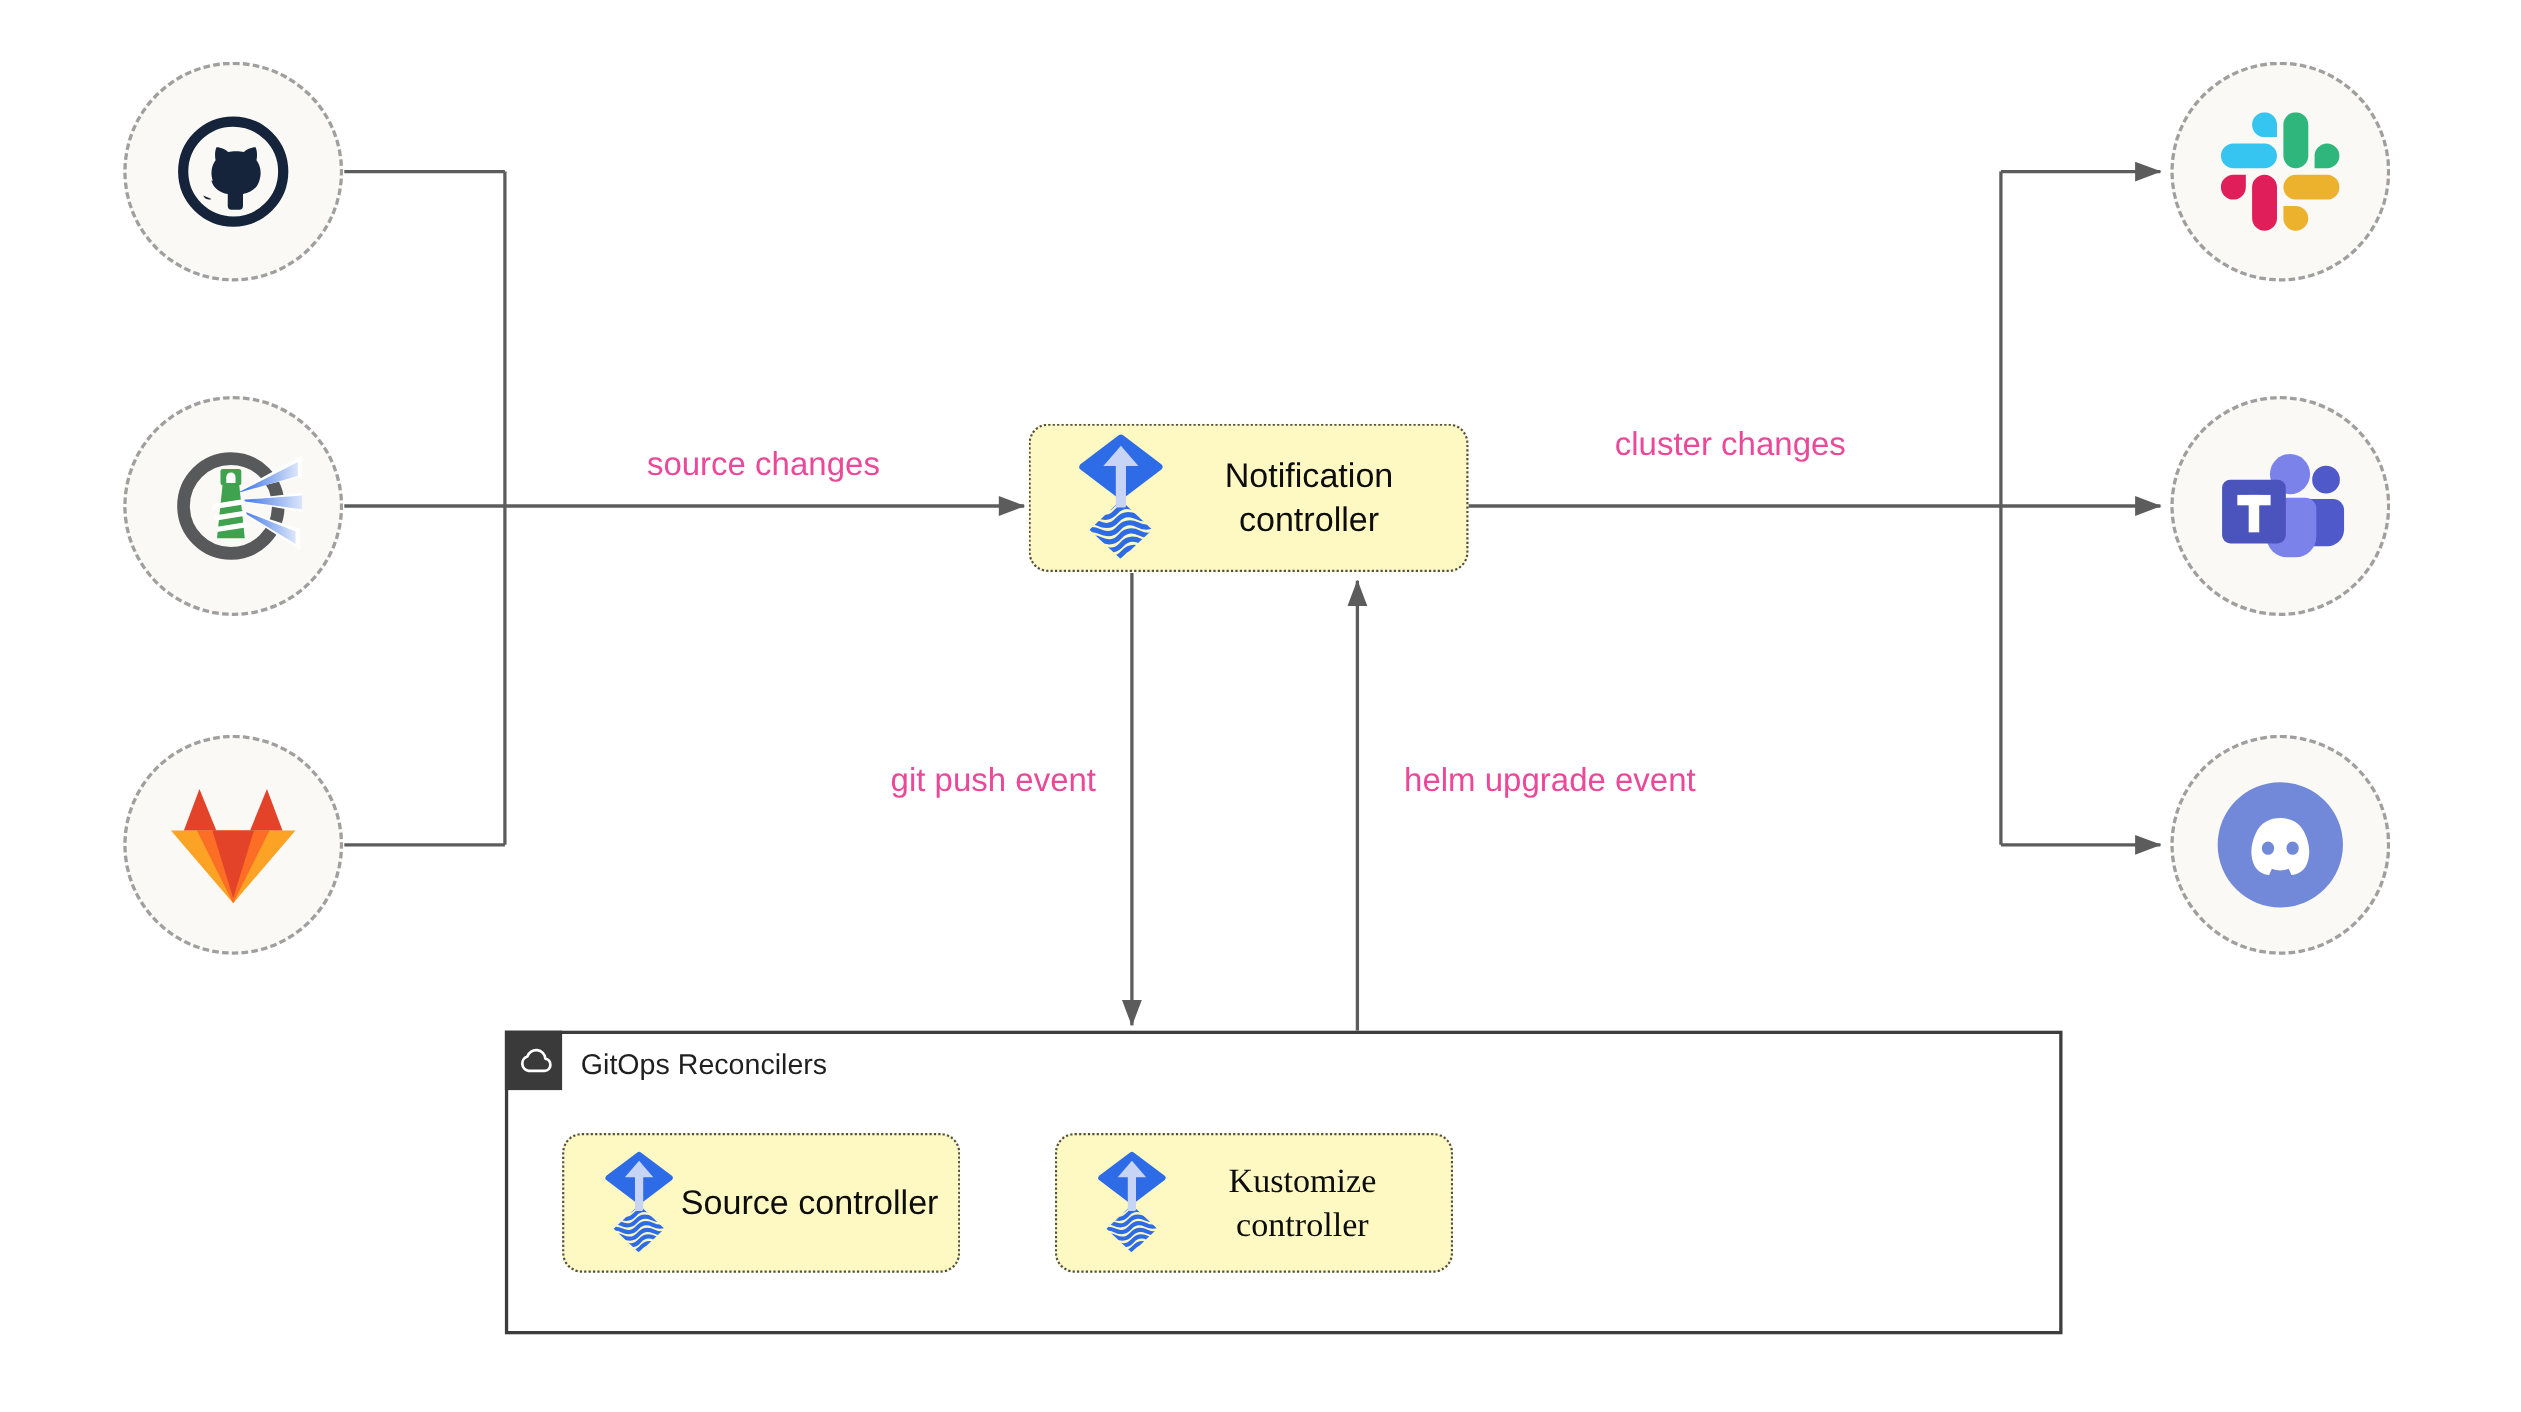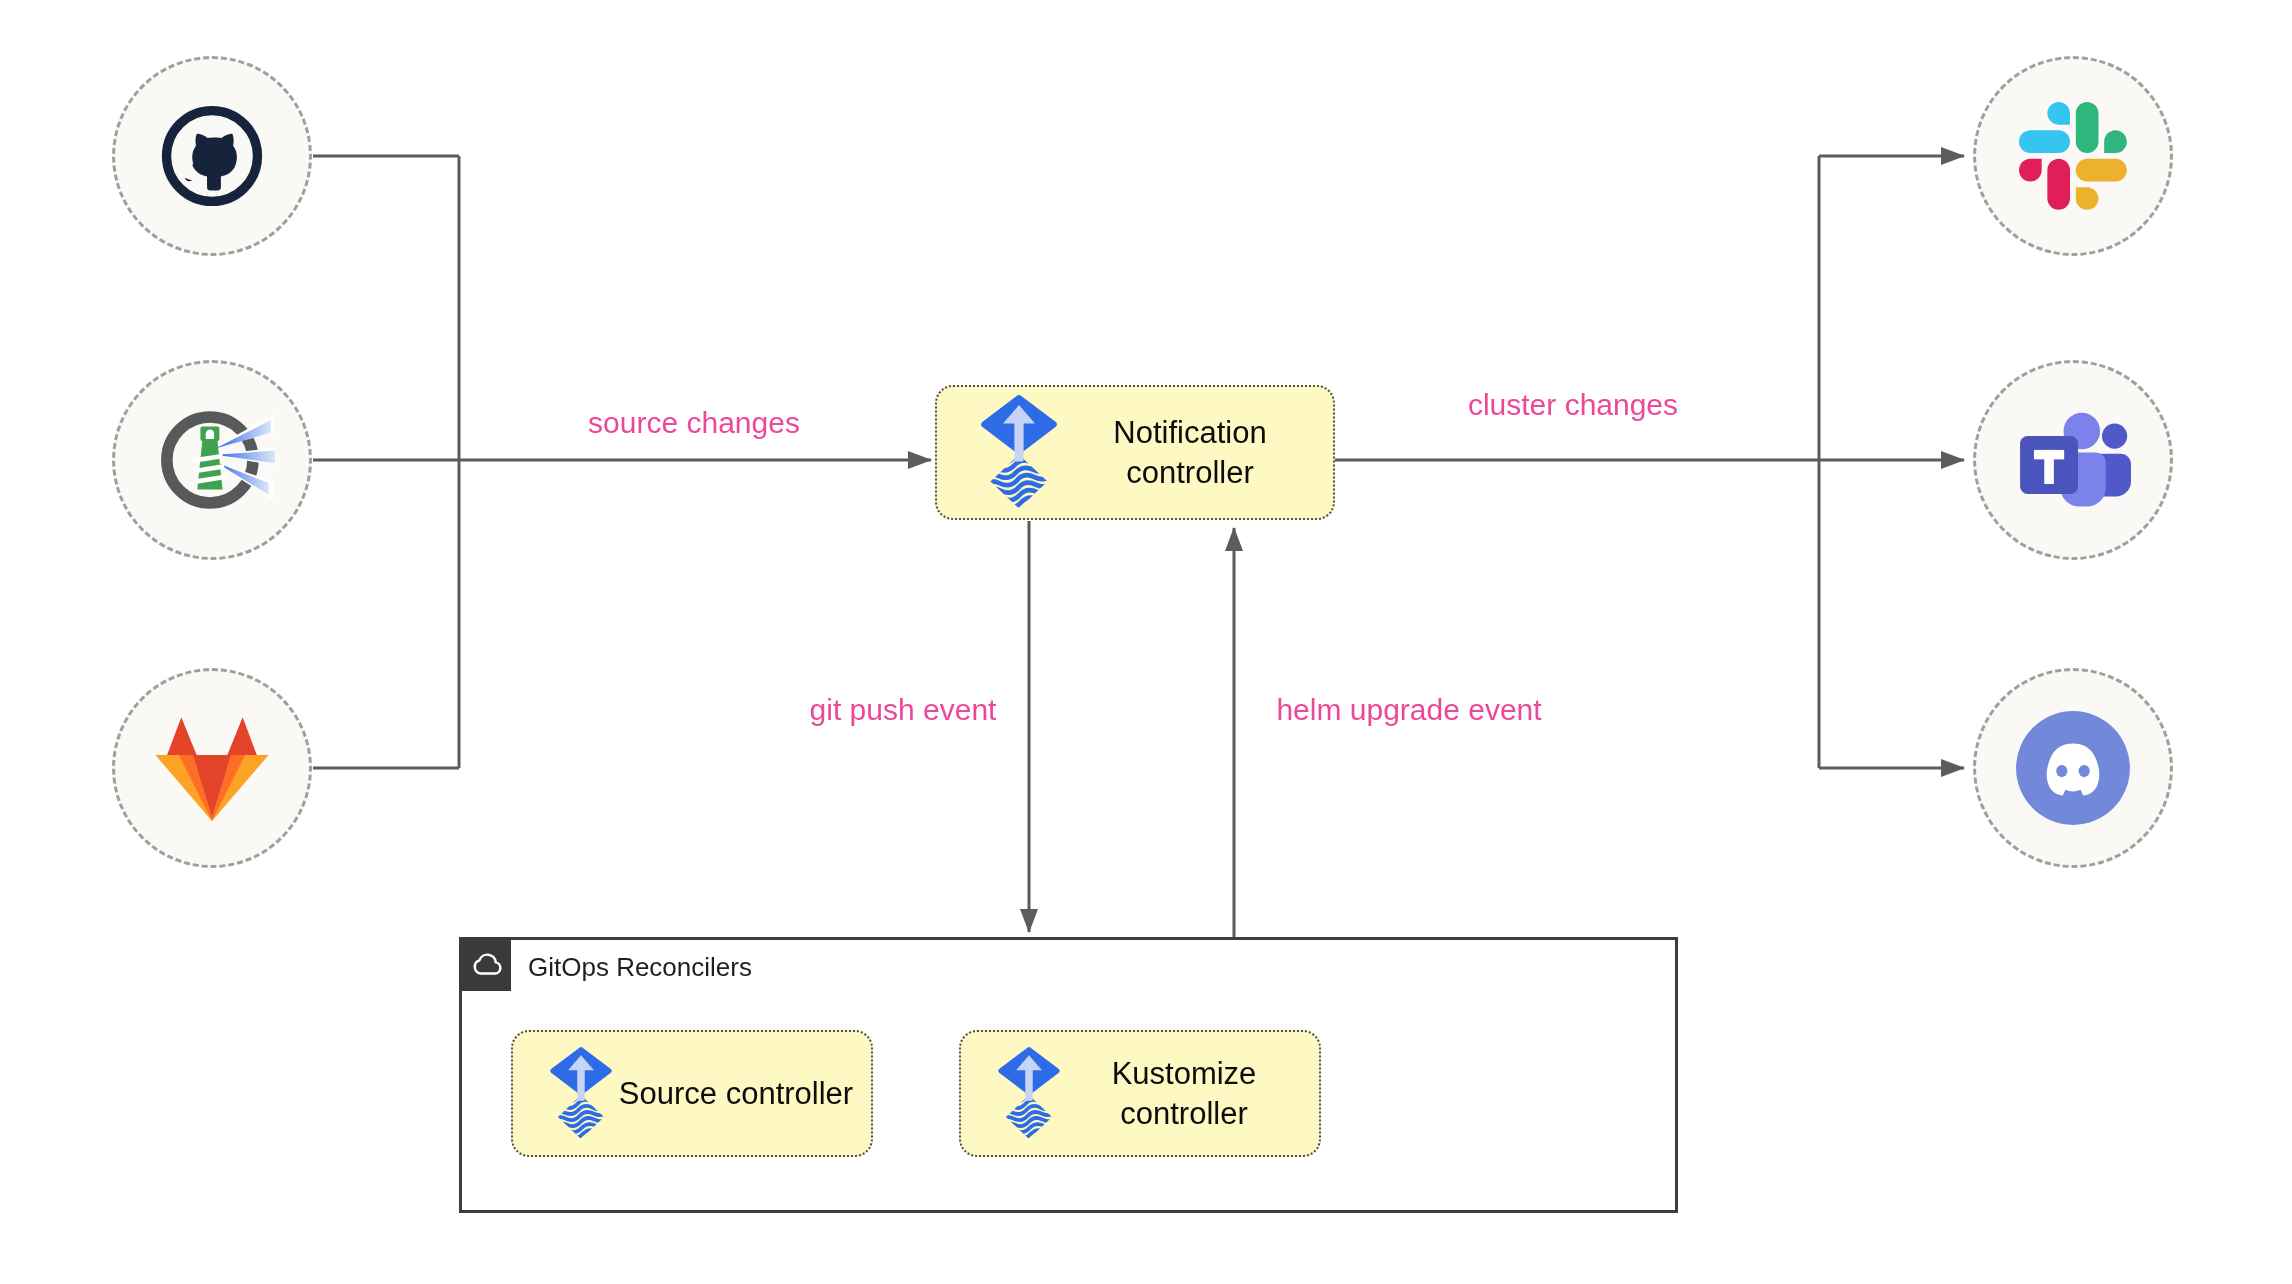--- a/index.html
+++ b/index.html
@@ -8,30 +8,30 @@
   .canvas{position:absolute;inset:0;}
   svg.overlay{position:absolute;left:0;top:0;z-index:1;}
   .endpoint{position:absolute;width:200px;height:200px;border-radius:50%;
             border:3px dashed #9f9f9f;background:#faf9f5;box-sizing:border-box;
             display:flex;align-items:center;justify-content:center;z-index:2;}
   .node{position:absolute;background:#fef9c3;border:2px dotted #4f4f4f;border-radius:18px;
         box-sizing:border-box;display:flex;align-items:center;z-index:3;}
   .node .label{flex:1;text-align:center;font-size:31px;line-height:1.28;color:#0d0d0d;padding-right:14px;}
   .node-notification{left:935px;top:385px;width:400px;height:135px;}
   .node-notification .fluxicon{width:84px;height:120px;margin-left:40px;flex:0 0 auto;}
-  .group{position:absolute;left:459px;top:937px;width:1219px;height:276px;
+  .group{position:absolute;left:459px;top:937px;width:1416px;height:276px;
          border:3px solid #3d3d3d;background:#ffffff;box-sizing:border-box;z-index:2;}
   .group-badge{position:absolute;left:-3px;top:-3px;width:52px;height:54px;background:#3a3a3a;
                display:flex;align-items:center;justify-content:center;}
   .group-title{position:absolute;left:66px;top:0px;height:54px;display:flex;align-items:center;
                font-size:26px;color:#1f1f1f;}
   .node-sm{top:90px;width:362px;height:127px;}
   .node-sm .fluxicon{width:68px;height:98px;margin-left:34px;flex:0 0 auto;}
   .node-source{left:49px;}
-  .node-kustomize{left:497px;}
+  .node-kustomize{left:497px;font-family:Liberation Serif, serif;}
   .node-helm{left:942px;}
   .edge-label{position:absolute;transform:translate(-50%,-50%);font-size:30px;color:#ec4899;
               white-space:nowrap;z-index:2;}
   .hidden-defs{position:absolute;width:0;height:0;}
 </style>
 </head>
 <body>
 
 <svg class="hidden-defs" aria-hidden="true">
   <defs>

